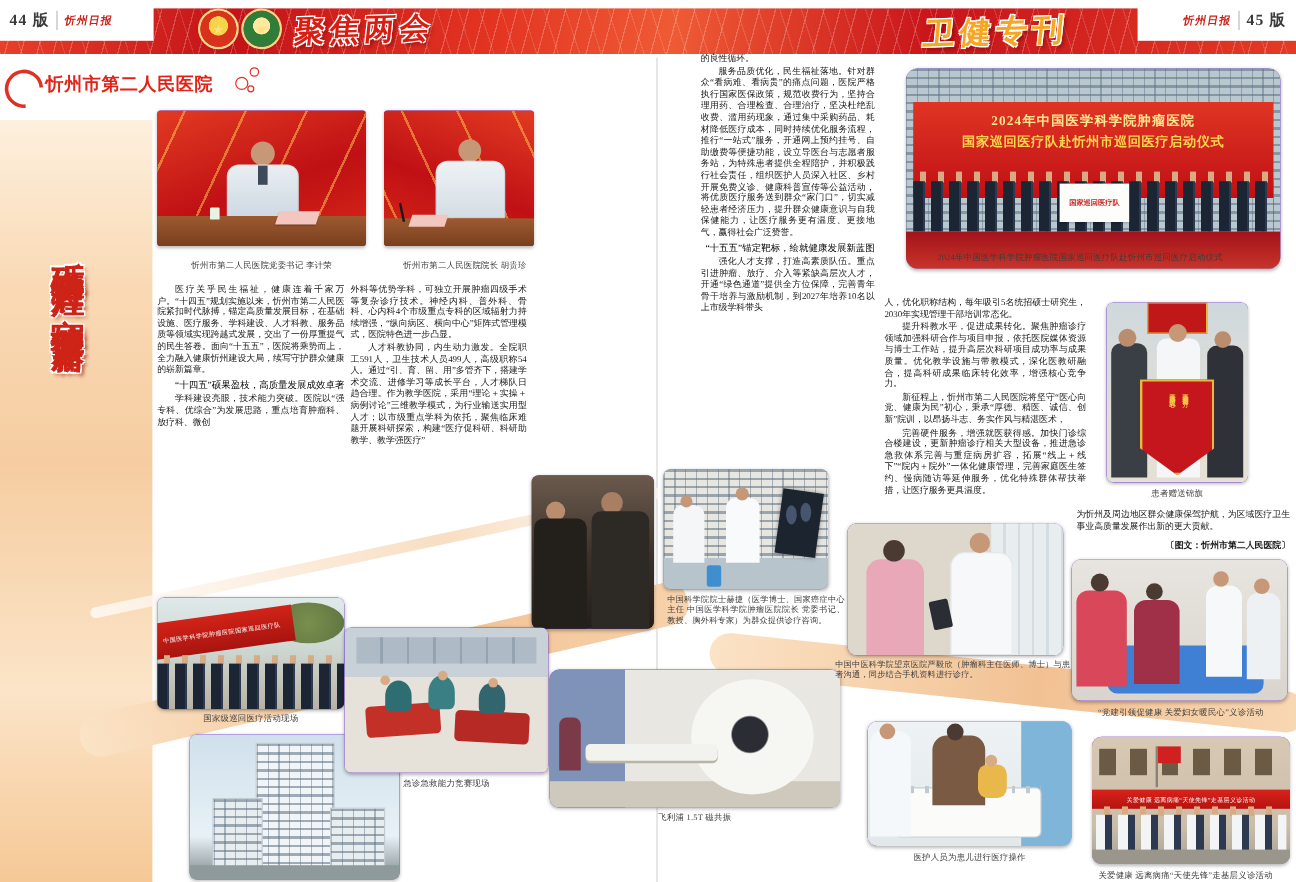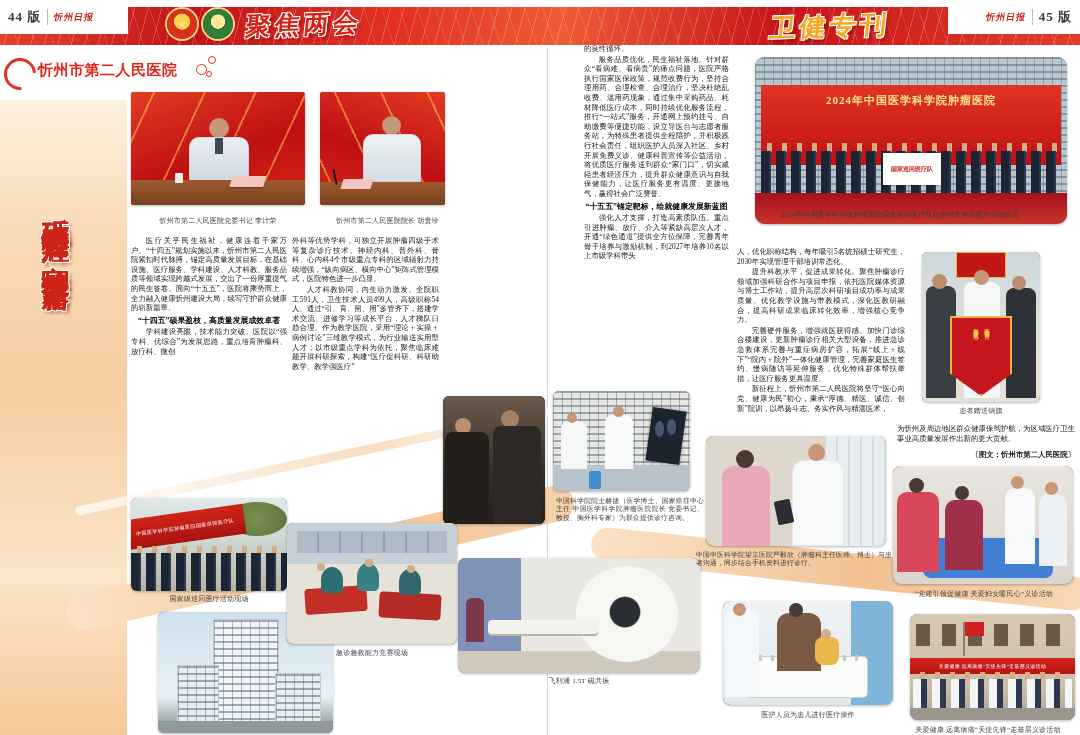--- a/index.html
+++ b/index.html
@@ -3,26 +3,26 @@
 <meta charset="utf-8">
 <style>
   html,body{margin:0;padding:0}
   body{width:1080px;height:735px;position:relative;overflow:hidden;background:#fff;
        font-family:"Liberation Serif","DejaVu Serif",serif}
   .s{position:absolute}
   
   .col{position:absolute;font-size:7.4px;line-height:9.6px;color:#161616;text-align:justify;overflow:hidden;z-index:3}
   .col p{margin:0 0 1px;text-indent:2em}
   .col p.ni{text-indent:0}
-  .col .h{font-weight:bold;text-align:center;text-indent:0;margin:3px 0 2px;font-size:7.9px;color:#000}
+  .col .h{font-weight:normal;text-align:right;text-indent:0;margin:3px 0 2px;font-size:7.9px;color:#000}
   
   .cap{position:absolute;font-size:7px;line-height:8.6px;color:#3c3c3c;text-align:center;letter-spacing:.2px;z-index:3}
   .capj{text-align:justify;color:#3c3c3c}
   
-  .ph{position:absolute;overflow:hidden;background:#404040;box-shadow:0 1px 3px rgba(0,0,0,.28);z-index:2}
+  .ph{position:absolute;overflow:hidden;background:#6d28d9;box-shadow:0 1px 3px rgba(0,0,0,.28);z-index:2}
   .r3{border-radius:3px}.r6{border-radius:6px}.r8{border-radius:8px}.r10{border-radius:10px}
   
   #band{position:absolute;left:0;top:7px;width:1080px;height:38px;z-index:1;
         background:linear-gradient(95deg,#e8402a,#c31318 18%,#e33422 38%,#ef5b35 52%,#c8141a 72%,#e23b26)}
   #band:before{content:"";position:absolute;inset:0;
         background:repeating-linear-gradient(105deg,rgba(255,255,255,.22) 0 1px,transparent 1px 13px),
                    repeating-linear-gradient(72deg,rgba(255,255,255,.13) 0 1px,transparent 1px 17px)}
   .chip{position:absolute;top:0;height:34px;background:#fff;z-index:2;display:flex;align-items:center;gap:6px;padding:0 8px}
   .pgno{font-weight:bold;font-size:13px;color:#3a3a3a;letter-spacing:1px}
   .mast{font-weight:bold;font-size:9px;color:#c8231b;transform:skewX(-10deg);letter-spacing:1px}
@@ -173,41 +173,42 @@
   <div class="s" style="left:118px;top:8px;width:102px;height:96px;border-radius:50%;background:radial-gradient(circle at 48% 48%,#2a2e34 0 20%,#f6f6f3 22% 78%,#dcdcd6 80%)"></div>
   <div class="s" style="left:30px;top:62px;width:110px;height:14px;border-radius:4px;background:#f2f2ee;box-shadow:0 2px 0 #b9b4a8"></div>
   <div class="s" style="left:8px;top:40px;width:18px;height:44px;border-radius:6px 6px 0 0;background:#7a3a4a"></div>
 </div>
 <div class="cap" style="left:458px;top:677px;width:242px">飞利浦 1.5T 磁共振</div>
 
 <div class="ph r10" style="left:755px;top:57px;width:312px;height:167px">
   <div class="s win" style="inset:0;background-color:#b9c7cf"></div>
   <div class="s" style="left:6px;top:28px;right:6px;height:80px;background:linear-gradient(180deg,#e03524,#c01015)"></div>
   <div class="s" style="left:6px;top:36px;right:6px;text-align:center;font-size:11px;font-weight:bold;color:#ffe68c;letter-spacing:1px">2024年中国医学科学院肿瘤医院</div>
+  <div class="s" style="left:6px;top:54px;right:6px;text-align:center;font-size:11px;font-weight:bold;color:#ffd54d;letter-spacing:.5px">国家巡回医疗队赴忻州市巡回医疗启动仪式</div>
   <div class="s heads" style="left:3%;right:3%;top:86px;height:9px"></div>
   <div class="s crowd" style="left:2%;right:2%;top:94px;height:42px"></div>
   <div class="s" style="left:128px;top:96px;width:58px;height:32px;background:#fdfdfb;box-shadow:0 1px 2px rgba(0,0,0,.3);display:flex;align-items:center;justify-content:center">
     <span style="font-size:6px;color:#c8231b;font-weight:bold">国家巡回医疗队</span>
   </div>
   <div class="s" style="left:0;bottom:0;width:100%;height:31px;background:linear-gradient(180deg,#a3131a,#c8342b)"></div>
 </div>
 <div class="cap" style="left:730px;top:211px;width:340px">2024年中国医学科学院肿瘤医院国家巡回医疗队赴忻州市巡回医疗启动仪式</div>
 
 <div class="col" style="left:584px;top:44px;width:145px;height:346px">
   <p class="ni">的良性循环。</p>
   <p>服务品质优化，民生福祉落地。针对群众“看病难、看病贵”的痛点问题，医院严格执行国家医保政策，规范收费行为，坚持合理用药、合理检查、合理治疗，坚决杜绝乱收费、滥用药现象，通过集中采购药品、耗材降低医疗成本，同时持续优化服务流程，推行“一站式”服务，开通网上预约挂号、自助缴费等便捷功能，设立导医台与志愿者服务站，为特殊患者提供全程陪护，并积极践行社会责任，组织医护人员深入社区、乡村开展免费义诊、健康科普宣传等公益活动，将优质医疗服务送到群众“家门口”，切实减轻患者经济压力，提升群众健康意识与自我保健能力，让医疗服务更有温度、更接地气，赢得社会广泛赞誉。</p>
   <div class="h">“十五五”锚定靶标，绘就健康发展新蓝图</div>
   <p>强化人才支撑，打造高素质队伍。重点引进肿瘤、放疗、介入等紧缺高层次人才，开通“绿色通道”提供全方位保障，完善青年骨干培养与激励机制，到2027年培养10名以上市级学科带头</p>
 </div>
 
 <div class="col" style="left:737px;top:247px;width:168px;height:190px">
   <p class="ni">人，优化职称结构，每年吸引5名统招硕士研究生，2030年实现管理干部培训常态化。</p>
   <p>提升科教水平，促进成果转化。聚焦肿瘤诊疗领域加强科研合作与项目申报，依托医院媒体资源与博士工作站，提升高层次科研项目成功率与成果质量。优化教学设施与带教模式，深化医教研融合，提高科研成果临床转化效率，增强核心竞争力。</p>
+  <p>新征程上，忻州市第二人民医院将坚守“医心向党、健康为民”初心，秉承“厚德、精医、诚信、创新”院训，以昂扬斗志、务实作风与精湛医术，</p>
   <p>完善硬件服务，增强就医获得感。加快门诊综合楼建设，更新肿瘤诊疗相关大型设备，推进急诊急救体系完善与重症病房扩容，拓展“线上＋线下”“院内＋院外”一体化健康管理，完善家庭医生签约、慢病随访等延伸服务，优化特殊群体帮扶举措，让医疗服务更具温度。</p>
-  <p>新征程上，忻州市第二人民医院将坚守“医心向党、健康为民”初心，秉承“厚德、精医、诚信、创新”院训，以昂扬斗志、务实作风与精湛医术，</p>
 </div>
 
 <div class="col" style="left:897px;top:424px;width:178px;height:26px">
   <p class="ni">为忻州及周边地区群众健康保驾护航，为区域医疗卫生事业高质量发展作出新的更大贡献。</p>
 </div>
 <div class="s" style="left:897px;top:450px;width:178px;text-align:right;font-size:7.4px;font-weight:bold;color:#141414;z-index:3">〔图文：忻州市第二人民医院〕</div>
 
 <div class="ph r6" style="left:553px;top:391px;width:137px;height:100px">
   <div class="s win" style="inset:0;background-color:#e8e6e0"></div>
   <div class="s" style="left:0;bottom:0;width:100%;height:26px;background:#b8c4cc"></div>

